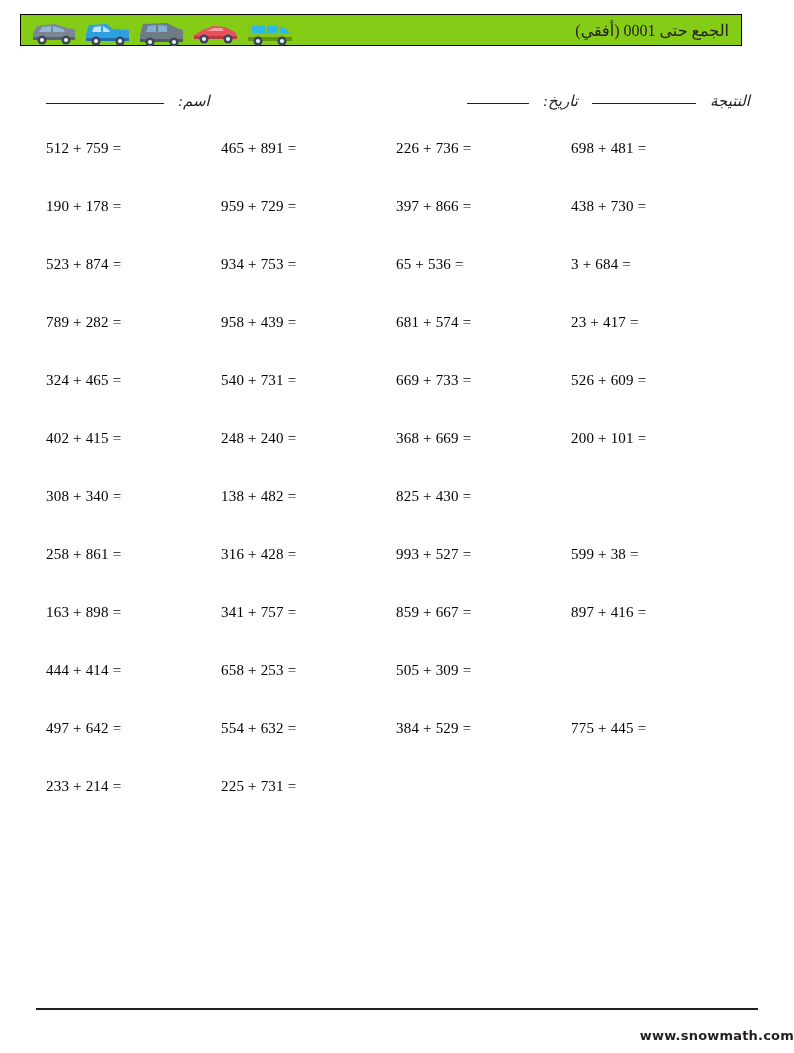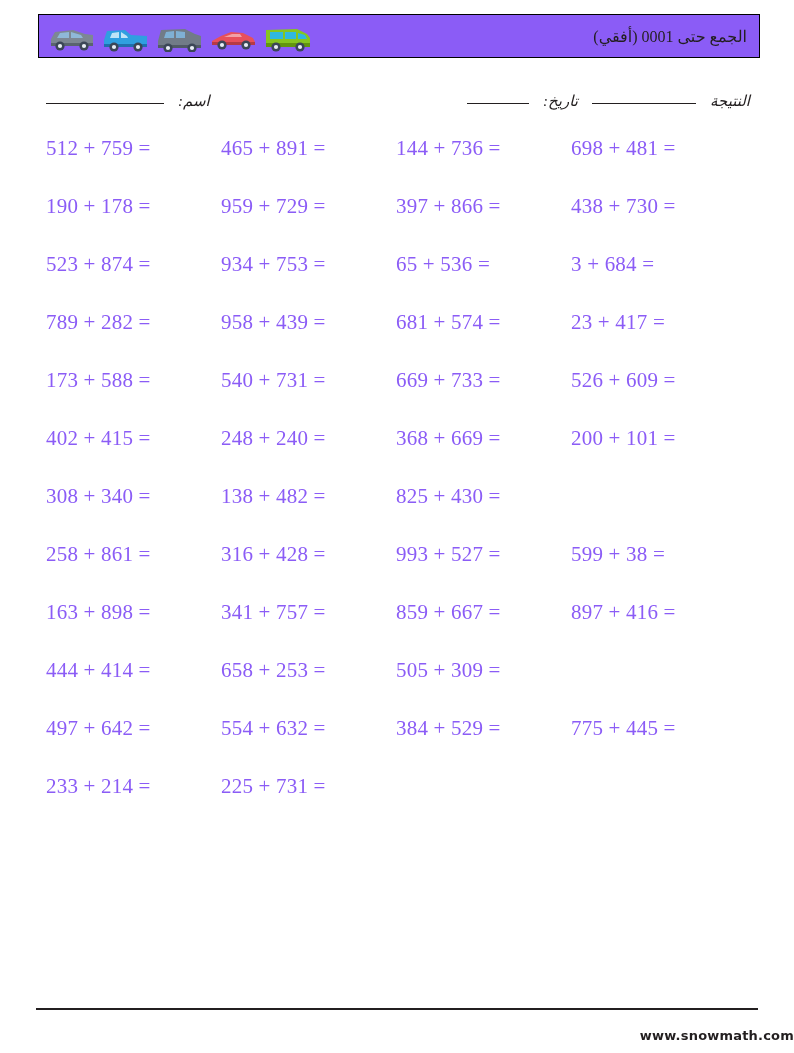--- a/index.html
+++ b/index.html
@@ -19,27 +19,27 @@
   .sheet {
     position: absolute;
     left: 0; top: 0;
     width: 794px;
     height: 1053px;
   }
 
   
   .header-box {
     position: absolute;
-    left: 38px;
+    left: 20px;
     top: 14px;
     width: 722px;
-    height: 44px;
+    height: 32px;
     border: 1px solid #000000;
     box-sizing: border-box;
-    background: #8b5cf6;
+    background: #84cc16;
   }
   .header-title {
     position: absolute;
     right: 12px;
     top: 50%;
     transform: translateY(-50%);
     font-size: 16px;
     direction: rtl;
     unicode-bidi: bidi-override;
     white-space: nowrap;
@@ -100,27 +100,27 @@
     top: 138px;
     width: 722px;
   }
   .prow {
     display: flex;
     height: 58px;
     align-items: flex-start;
   }
   .cell {
     width: 175px;
-    font-size: 21px;
+    font-size: 15px;
     line-height: 20px;
     letter-spacing: 0.2px;
     white-space: nowrap;
     padding-left: 10px;
     box-sizing: border-box;
-    color: #8b5cf6;
+    color: #000000;
   }
   .cell.empty { visibility: hidden; }
 
   
   .footer-rule {
     position: absolute;
     left: 36px;
     top: 1008px;
     width: 722px;
     height: 0;
@@ -206,21 +206,21 @@
     </div>
     <div class="info-right">
       <span class="lbl">النتيجة</span><span class="gap"></span><span class="rule-short r-date"></span><span class="gap"></span><span class="lbl">تاريخ:</span><span class="gap"></span><span class="rule-short r-score"></span>
     </div>
   </div>
 
   <div class="grid" id="grid">
       <div class="prow">
         <div class="cell">512 + 759 =</div>
         <div class="cell">465 + 891 =</div>
-        <div class="cell">144 + 736 =</div>
+        <div class="cell">226 + 736 =</div>
         <div class="cell">698 + 481 =</div>
       </div>
       <div class="prow">
         <div class="cell">190 + 178 =</div>
         <div class="cell">959 + 729 =</div>
         <div class="cell">397 + 866 =</div>
         <div class="cell">438 + 730 =</div>
       </div>
       <div class="prow">
         <div class="cell">523 + 874 =</div>
@@ -228,21 +228,21 @@
         <div class="cell">65 + 536 =</div>
         <div class="cell">3 + 684 =</div>
       </div>
       <div class="prow">
         <div class="cell">789 + 282 =</div>
         <div class="cell">958 + 439 =</div>
         <div class="cell">681 + 574 =</div>
         <div class="cell">23 + 417 =</div>
       </div>
       <div class="prow">
-        <div class="cell">173 + 588 =</div>
+        <div class="cell">324 + 465 =</div>
         <div class="cell">540 + 731 =</div>
         <div class="cell">669 + 733 =</div>
         <div class="cell">526 + 609 =</div>
       </div>
       <div class="prow">
         <div class="cell">402 + 415 =</div>
         <div class="cell">248 + 240 =</div>
         <div class="cell">368 + 669 =</div>
         <div class="cell">200 + 101 =</div>
       </div>

